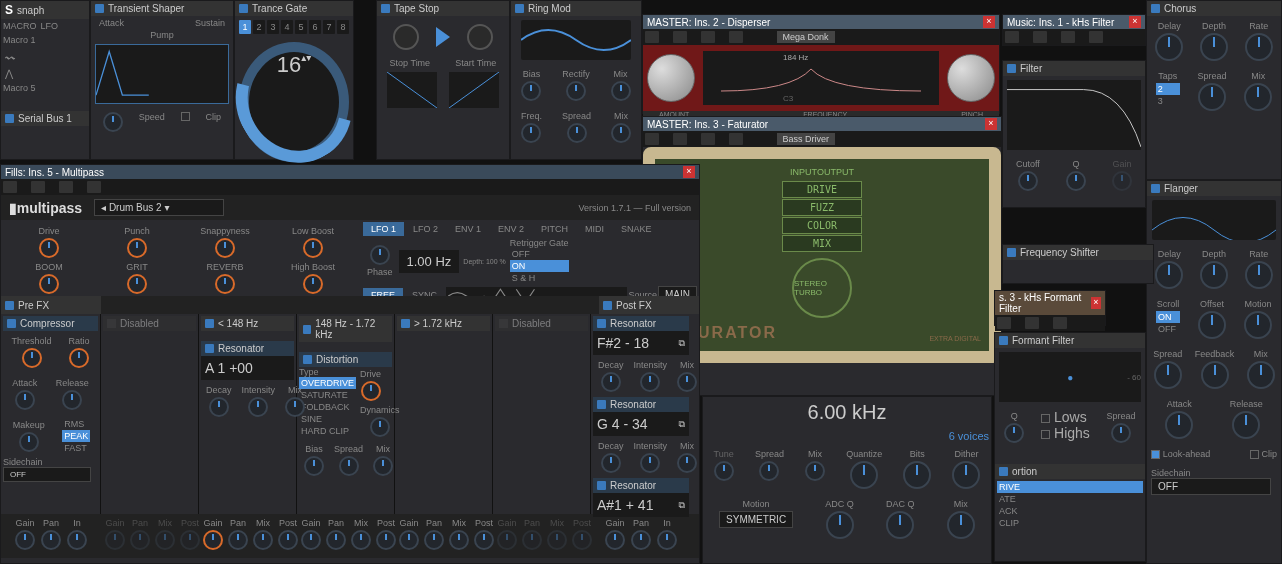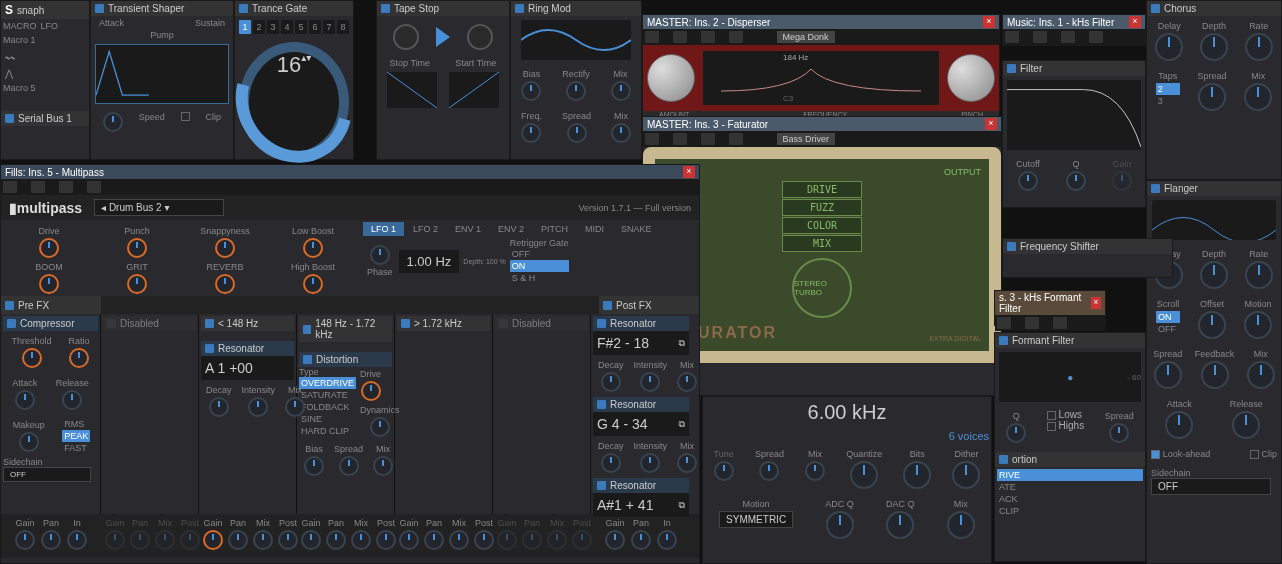--- a/index.html
+++ b/index.html
@@ -199,21 +199,21 @@
  </div>
 </div>
 
 <div class="panel" style="left:642px;top:116px;width:360px;height:280px">
  <div class="wintitle">
       <span>MASTER: Ins. 3 - Faturator</span>
       <span class="x">×</span>
     </div>
  <div class="toolbar"><span class="tbtn"></span><span class="tbtn"></span><span class="tbtn"></span><span class="tbtn"></span>&nbsp;&nbsp;<span style="background:#444;padding:1px 6px;font-size:9px;color:#ccc">Bass Driver</span></div>
  <div class="fatscreen" style="height:216px">
-  <div style="display:flex;justify-content:space-between;color:#8aba6a;font-size:9px">
+  <div style="display:flex;justify-content:center;color:#8aba6a;font-size:9px">
         <span>INPUT</span>
         <span>OUTPUT</span>
       </div>
   <div style="width:80px;margin:4px auto">
    <div class="fatbtn">DRIVE</div>
    <div class="fatbtn">FUZZ</div>
    <div class="fatbtn">COLOR</div>
    <div class="fatbtn">MIX</div>
   </div>
   <div class="fatcirc">
@@ -364,21 +364,21 @@
         <div class="knob"></div>
       </div>
  </div>
  <div style="padding:4px;display:flex;justify-content:space-between">
   <span><span class="cbox on"></span> <span class="lbl">Look-ahead</span></span>
   <span><span class="cbox"></span> <span class="lbl">Clip</span></span>
  </div>
  <div style="padding:4px"><span class="lbl">Sidechain</span><br><span class="selbox" style="width:120px">OFF</span></div>
 </div>
 
-<div class="panel" style="left:1002px;top:238px;width:171px;height:40px">
+<div class="panel" style="left:1002px;top:244px;width:152px;height:40px">
  <div class="hdr">
       <span class="sq"></span>
       <span>Frequency Shifter</span>
     </div>
 </div>
 
 <div class="panel" style="left:994px;top:290px;width:112px;height:36px">
  <div class="wintitle" style="background:#5a4a3a">
       <span>s. 3 - kHs Formant Filter</span>
       <span class="x">×</span>
@@ -395,28 +395,28 @@
       <span><span>Formant Filter</span></span>
     </div>
  <div style="height:50px;background:#1a1a1a;margin:4px;position:relative">
       <span style="position:absolute;left:48%;top:40%;color:#4a90d9">●</span>
     </div>
  <div class="paramrow">
   <div class="kgrp">
         <span>Q</span>
         <div class="knob sm"></div>
       </div>
-  <div style="font-size:10px"><span class="cbox"></span> <span>Lows</span><br><span class="cbox"></span> <span>Highs</span></div>
+  <div style="font-size:14px"><span class="cbox"></span> <span>Lows</span><br><span class="cbox"></span> <span>Highs</span></div>
   <div class="kgrp">
         <span>Spread</span>
         <div class="knob sm"></div>
       </div>
  </div>
  <div style="position:absolute;right:4px;top:40px;font-size:8px;color:#666">- 60</div>
- <div class="hdr" style="margin-top:4px">
+ <div class="hdr" style="margin-top:16px">
       <span class="sq"></span>
       <span>ortion</span>
     </div>
  <div style="padding:2px;font-size:8px">
   <div class="opt sel">RIVE</div>
   <div class="opt">ATE</div>
   <div class="opt">ACK</div>
   <div class="opt">CLIP</div>
  </div>
 </div>
@@ -540,20 +540,29 @@
           </div>
     <div style="background:#1a1a1a;padding:4px 8px;font-size:13px;color:#ccc">1.00 Hz</div>
     <div style="font-size:7px;color:#888;text-align:right">Depth: 100 %</div>
     <div style="font-size:8px">
      <span class="lbl">Retrigger</span> <span class="lbl">Gate</span>
      <div class="opt">OFF</div>
      <div class="opt sel">ON</div>
      <div class="opt">S &amp; H</div>
     </div>
    </div>
+   <div style="display:flex;gap:1px;align-items:center">
+    <span class="modtab act">FREE</span>
+    <span class="modtab">SYNC</span>
+    <div style="flex:1;height:16px;background:#1a1a1a"><svg viewBox="0 0 160 16">
+              <path d="M2,8 Q10,2 18,8 T34,8 M40,14 L48,2 L56,14 M62,2 L70,14 L78,2" stroke="#888" fill="none"></path>
+            </svg></div>
+    <span class="lbl">Source</span>
+    <span class="selbox">MAIN</span>
+   </div>
   </div>
  </div>
 
  <div style="display:flex">
   <div class="hdr" style="flex:0 0 100px">
         <span class="sq"></span>
         <span>Pre FX</span>
       </div>
   <div style="flex:1;height:18px;background:#222"></div>
   <div class="hdr" style="flex:0 0 100px">

